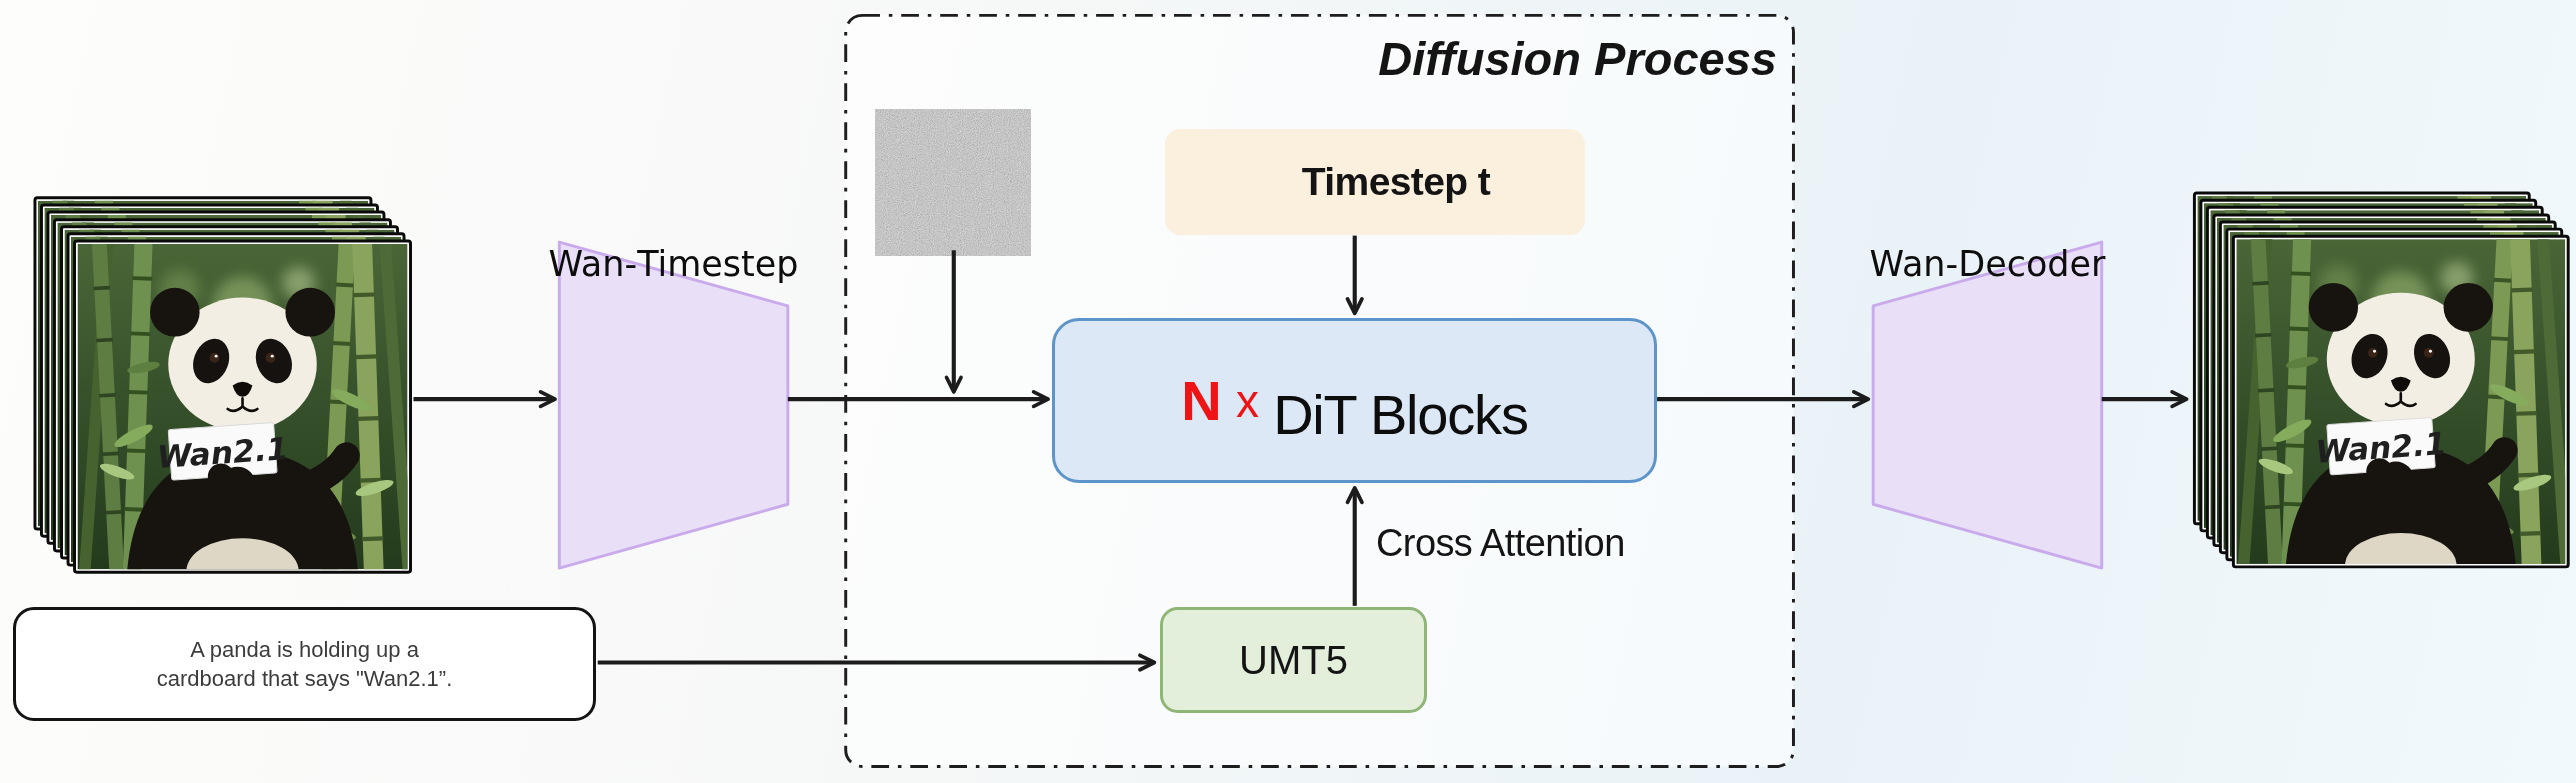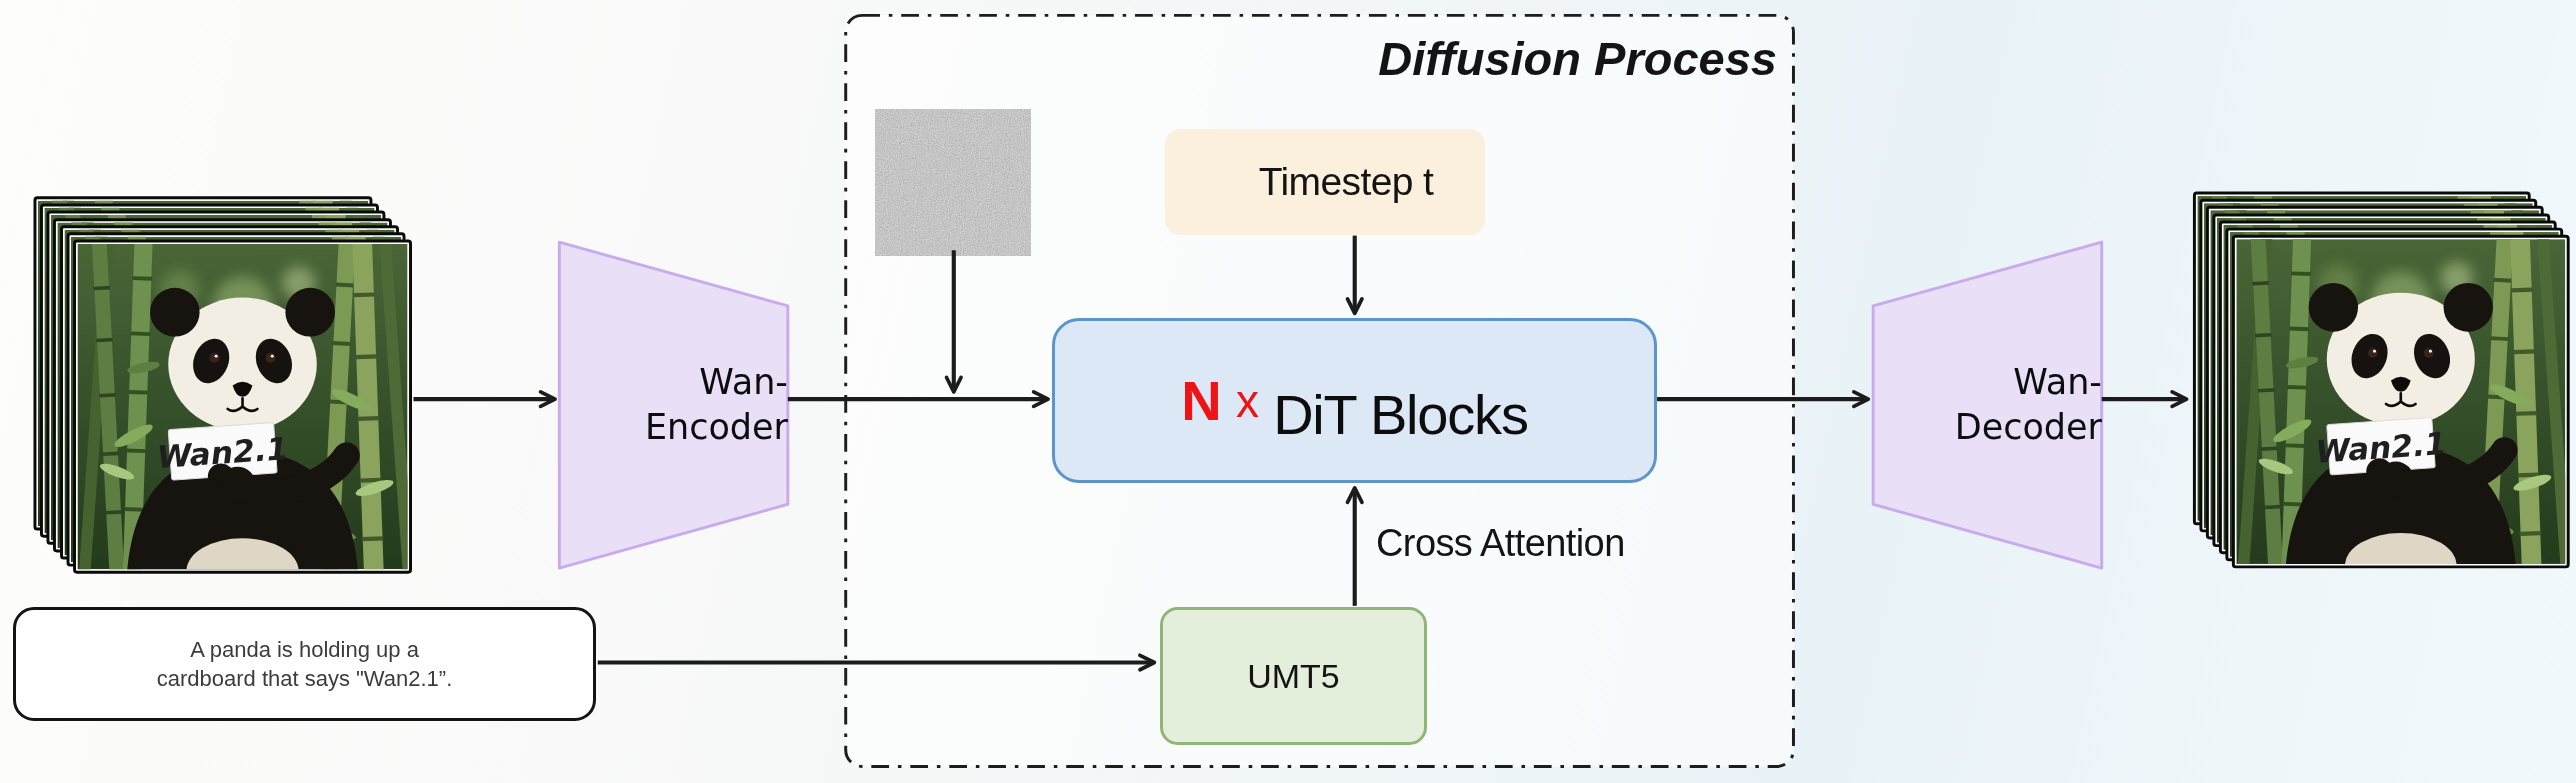--- a/index.html
+++ b/index.html
@@ -14,49 +14,49 @@
   .label { position:absolute; color:#0f0f0f; }
 
   .diffusion-title {
     left:1346px; top:31px; width:431px; text-align:right;
     font-size:47px; font-style:italic; font-weight:700; letter-spacing:0px; color:#141414;
   }
 
   .box { position:absolute; display:flex; align-items:center; justify-content:center; }
 
   .box-timestep {
-    left:1165px; top:129px; width:320px; height:106px;
+    left:1165px; top:129px; width:420px; height:106px;
     background:#faf0dd; border-radius:15.4px;
-    font-size:39px; font-weight:400; color:#141414; letter-spacing:-0.6px;padding-left:42px;
+    font-size:39px; font-weight:700; color:#141414; letter-spacing:-0.6px;padding-left:42px;
   }
   .box-dit {
     left:1052px; top:318px; width:605px; height:165px;
     background:#dce8f6; border:3.5px solid #5d94c9; border-radius:27px;
     font-size:56px; letter-spacing:-1.2px;
   }
   .dit-n { color:#ee1416; font-weight:700; }
   .dit-x { color:#ee1416; font-weight:500; font-size:46px; margin:0 15.4px; }
   .dit-rest { color:#0d0d0d; font-weight:500;margin-top:28px; }
 
   .box-umt5 {
-    left:1160px; top:607px; width:267px; height:138px;
+    left:1160px; top:607px; width:267px; height:106px;
     background:#e4efdb; border:3px solid #90b677; border-radius:17.7px;
-    font-size:34px; font-weight:500; color:#141414;
+    font-size:40px; font-weight:500; color:#141414;
   }
   .box-prompt {
     left:13px; top:607px; width:583px; height:114px;
     background:#ffffff; border:3px solid #141414; border-radius:21px;
     flex-direction:column; font-size:22px; line-height:1.34; font-weight:500; color:#3c3c3c;
     text-align:center;
   }
   .cross-attention {
     left:1376px; top:522px; font-size:38px; font-weight:500; color:#141414; letter-spacing:-0.6px;text-align:right;
   }
   .trap-label {
-    position:absolute; display:flex; flex-direction:column; align-items:flex-end; justify-content:center;
+    position:absolute; display:flex; align-items:flex-start; justify-content:center;
     font-family:"DejaVu Sans", sans-serif; font-size:35px; color:#0d0d0d; line-height:1.28;
     text-align:center;
   }
   .trap-label.enc { left:559px; top:242px; width:229px; height:326px; }
   .trap-label.dec { left:1873px; top:242px; width:229px; height:326px; }
 </style>
 </head>
 <body>
 
 <div class="canvas">
@@ -291,21 +291,21 @@
     <span>UMT5</span>
   </div>
 
   <div class="box box-prompt">
     <span>A panda is holding up a</span>
     <span>cardboard that says "Wan2.1”.</span>
   </div>
 
   <div class="trap-label enc">
     <span>Wan-</span>
-    <span>Encoder</span>
+    <span>Timestep</span>
   </div>
 
   <div class="trap-label dec">
     <span>Wan-</span>
     <span>Decoder</span>
   </div>
 
 </div>
 
 

